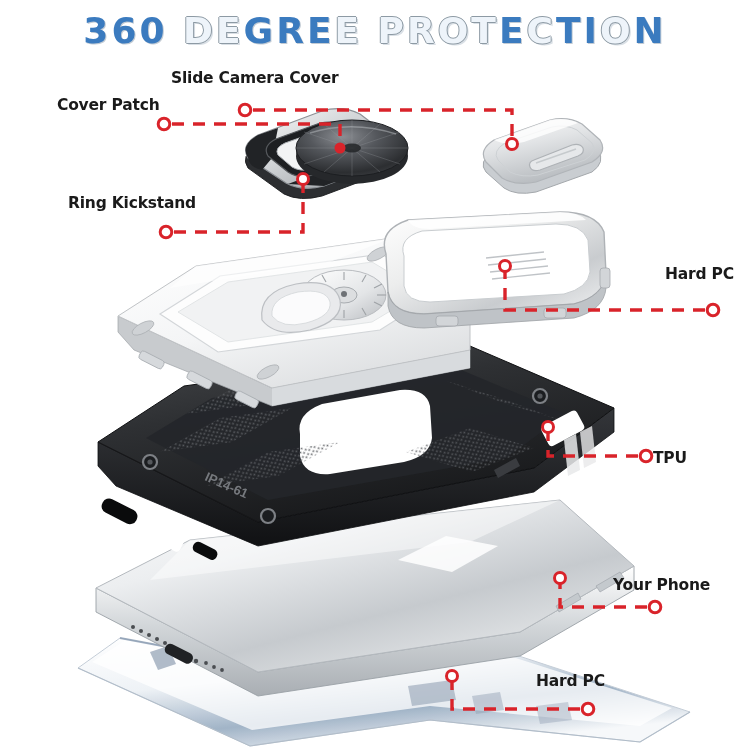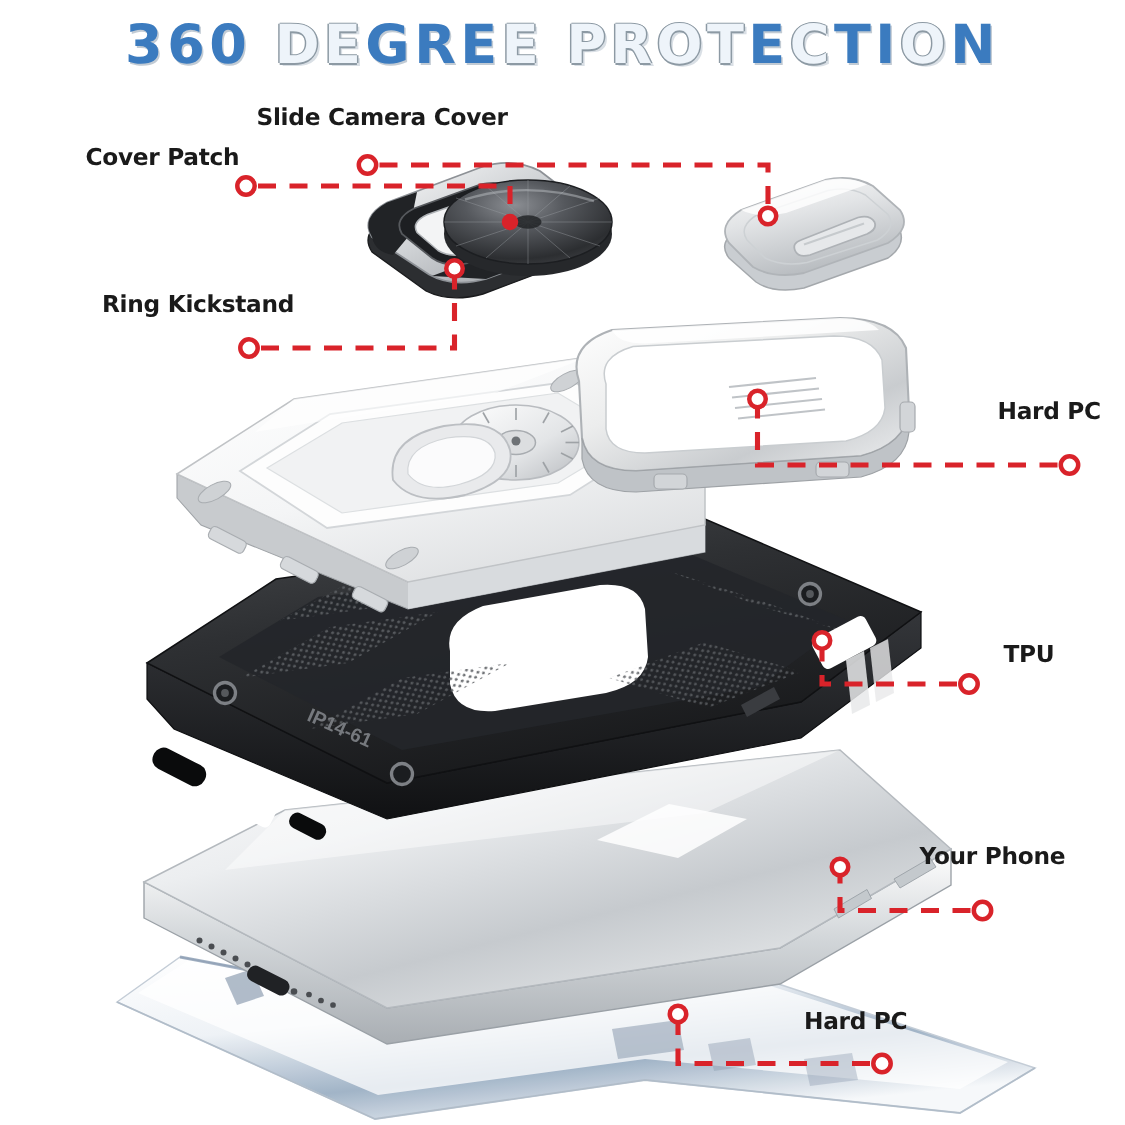--- a/index.html
+++ b/index.html
@@ -354,19 +354,19 @@
   </svg>
 
   <div class="lbl" style="left:57px;top:96px;">Cover Patch</div>
 
   <div class="lbl" style="left:68px;top:194px;">Ring Kickstand</div>
 
   <div class="lbl" style="left:171px;top:69px;">Slide Camera Cover</div>
 
   <div class="lbl" style="left:665px;top:265px;">Hard PC</div>
 
-  <div class="lbl" style="left:653px;top:427px;margin-left:16px;">TPU</div>
-
-  <div class="lbl" style="left:613px;top:562px;">Your Phone</div>
+  <div class="lbl" style="left:653px;top:449px;">TPU</div>
+
+  <div class="lbl" style="left:613px;top:576px;">Your Phone</div>
 
   <div class="lbl" style="left:536px;top:672px;">Hard PC</div>
 
 </div>
 
 </body></html>

